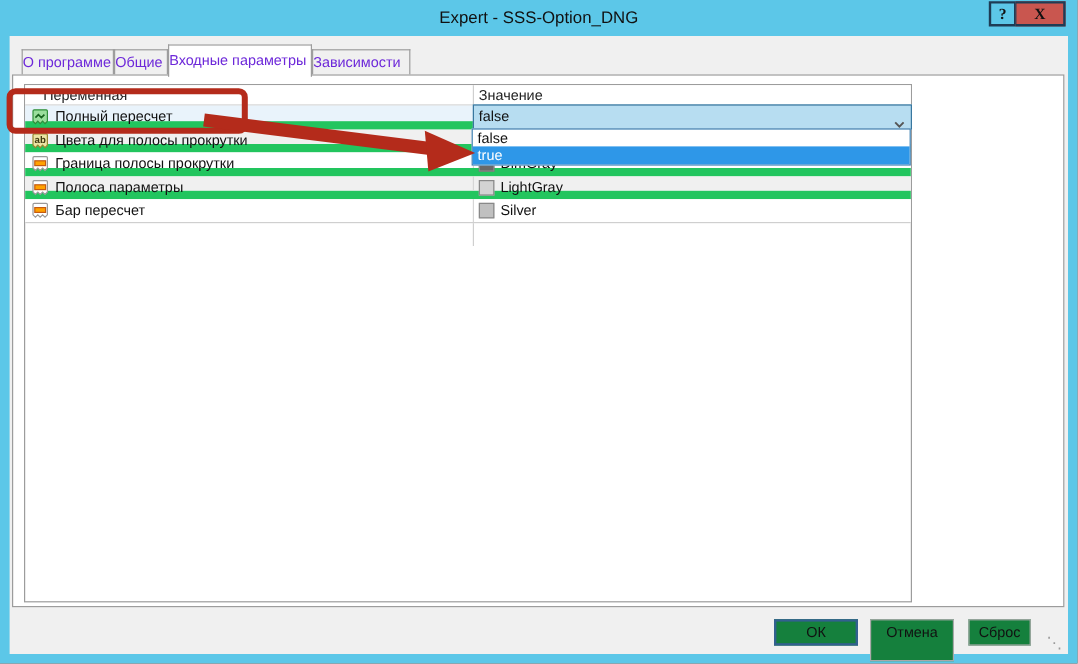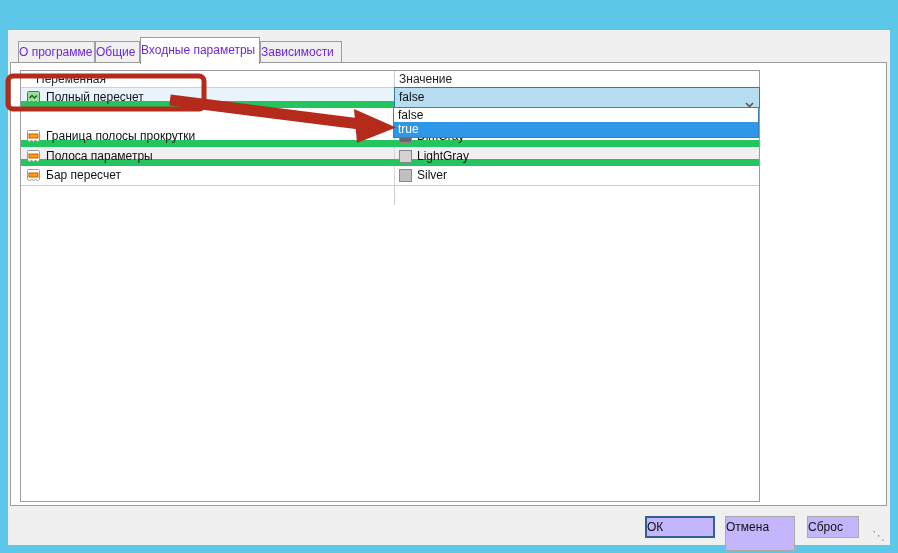--- a/index.html
+++ b/index.html
@@ -40,36 +40,41 @@
   .combo{position:absolute;left:0;top:-1px;width:366px;height:21px;border:1px solid #39779f;cursor:pointer;}
   .combo .ctext{position:absolute;left:4px;top:2px;font-size:12px;color:#111;}
   .combo .chev{position:absolute;right:5px;top:6px;}
 
   
   .dropdown{position:absolute;left:393px;top:107px;width:366px;background:#fff;border:1px solid #3c7fb1;z-index:20;}
   .dd-item{height:14px;line-height:14px;padding-left:4px;font-size:12px;color:#111;cursor:pointer;}
   .dd-item.selected{height:15px;line-height:15px;color:#fff;}
 
   
-  .btn{position:absolute;background:#c4b5fd;border:1px solid #a9a9a9;font-size:12px;color:#111;cursor:pointer;}
+  .btn{position:absolute;background:#15803d;border:1px solid #a9a9a9;font-size:12px;color:#111;text-align:center;cursor:pointer;}
   .btn-load{left:760px;top:415px;width:104px;height:22px;line-height:20px;}
   .btn-save{left:760px;top:448px;width:104px;height:22px;line-height:20px;}
   .btn-ok{left:637px;top:486px;width:70px;height:22px;line-height:18px;border:2px solid #32608f;}
   .btn-cancel{left:717px;top:486px;width:70px;height:35px;line-height:20px;}
   .btn-reset{left:799px;top:486px;width:52px;height:22px;line-height:20px;}
   .grip{position:absolute;left:864px;top:498px;font-size:13px;color:#9a9a9a;cursor:nwse-resize;}
 
   
   .annot{position:absolute;left:0;top:0;width:898px;height:553px;z-index:50;pointer-events:none;}
 </style>
 </head>
 <body>
 
 <div class="window" style="background: rgb(92, 199, 232);">
 
+  <div class="titlebar">
+    <span class="title">Expert - SSS-Option_DNG</span>
+    <div class="tb-btn btn-help" style="background: rgb(92, 199, 232);">?</div>
+    <div class="tb-btn btn-close" style="background: rgb(201, 86, 79);">X</div>
+  </div>
 
   <div class="client">
 
     <div class="tab" style="left:10px;width:77px;">О программе</div>
     <div class="tab" style="left:87px;width:45px;">Общие</div>
     <div class="tab active" style="left:132px;width:120px;">Входные параметры</div>
     <div class="tab" style="left:252px;width:82px;">Зависимости</div>
 
     <div class="panel">
 
@@ -93,20 +98,30 @@
               <span class="ctext">false</span>
               <span class="chev">
                 <svg width="9" height="6" viewBox="0 0 9 6">
                     <path d="M1,1 L4.5,4.5 L8,1" fill="none" stroke="#555" stroke-width="1.6"></path>
                   </svg>
               </span>
             </div>
           </div>
         </div>
 
+        <div class="prow" style="top:37px;height:19px;background:#f0f0f0;">
+          <span class="icon">
+            <svg width="15" height="15" viewBox="0 0 15 15">
+              <path d="M1.5,2.5 Q1.5,1.5 2.5,1.5 H12.5 Q13.5,1.5 13.5,2.5 V11 L11.5,13 9.5,11 7.5,13 5.5,11 3.5,13 1.5,11 Z" fill="#ece4a4" stroke="#97872f" stroke-width="1"></path>
+              <text x="7.5" y="9.5" font-size="8" font-weight="bold" fill="#3f3a10" text-anchor="middle">ab</text>
+            </svg>
+          </span>
+          <span class="rname">Цвета для полосы прокрутки</span>
+          <div class="vcell" style="border-left:1px solid #d6d6d6;"></div>
+        </div>
 
         <div class="prow" style="top:56px;height:20px;background:#fff;">
           <span class="icon">
             <svg width="15" height="15" viewBox="0 0 15 15">
               <path d="M1.5,2.5 Q1.5,1.5 2.5,1.5 H12.5 Q13.5,1.5 13.5,2.5 V11 L11.5,13 9.5,11 7.5,13 5.5,11 3.5,13 1.5,11 Z" fill="#ffffff" stroke="#9a9a9a" stroke-width="1"></path>
               <rect x="3" y="5" width="9" height="4" fill="#ffa200" stroke="#c55a11" stroke-width="1"></rect>
             </svg>
           </span>
           <span class="rname">Граница полосы прокрутки</span>
           <div class="vcell" style="border-left:1px solid #d6d6d6;">

